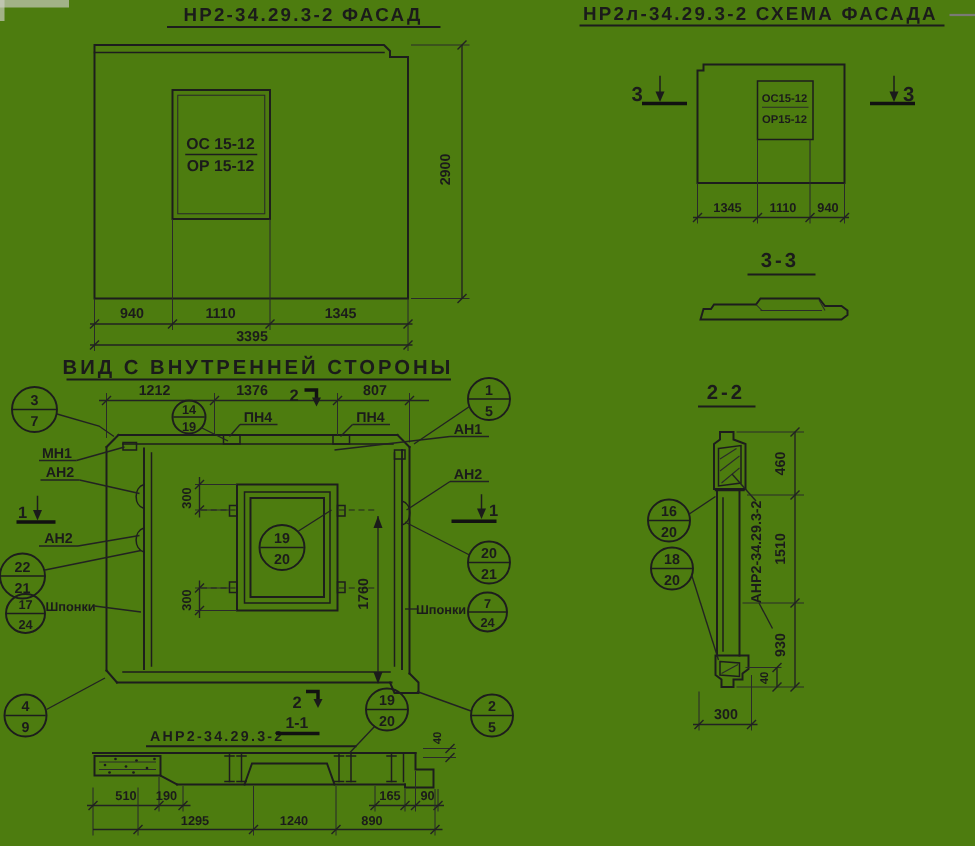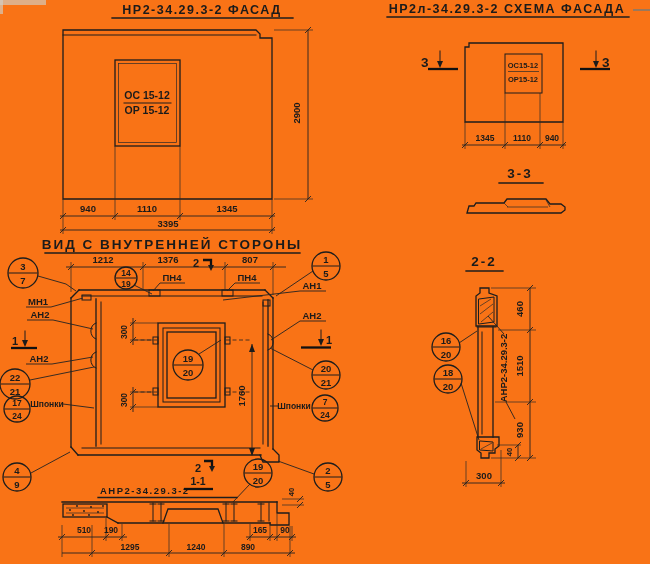--- a/index.html
+++ b/index.html
@@ -1,16 +1,16 @@
 <!DOCTYPE html>
 <html><head>
 <meta charset="utf-8">
 <style>
   html,body{margin:0;padding:0;background:#e9e9e5;}
-  .sheet{position:relative;width:650px;height:564px;background:#f97316;overflow:hidden;
+  .sheet{position:relative;width:650px;height:564px;background:#4d7c0f;overflow:hidden;
          font-family:"Liberation Sans",sans-serif;}
   svg{display:block;}
   svg text{font-family:"Liberation Sans",sans-serif;fill:#1b1b1b;font-weight:700;}
   .ln{stroke:#1d1d1d;stroke-width:1.3;fill:none;stroke-linecap:square;}
   .md{stroke:#1d1d1d;stroke-width:1;fill:none;stroke-linecap:square;}
   .thin{stroke:#2a2a2a;stroke-width:0.7;fill:none;}
   .dim{stroke:#222;stroke-width:0.9;fill:none;}
   .thick{stroke:#111;stroke-width:2.3;fill:none;}
   .dash{stroke:#222;stroke-width:0.8;fill:none;stroke-dasharray:4 2.5;}
   .fill{fill:#1b1b1b;stroke:none;}

